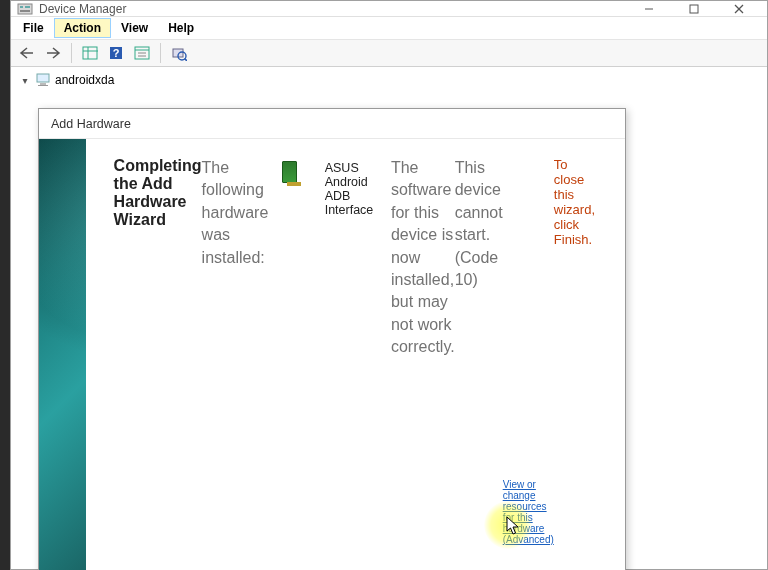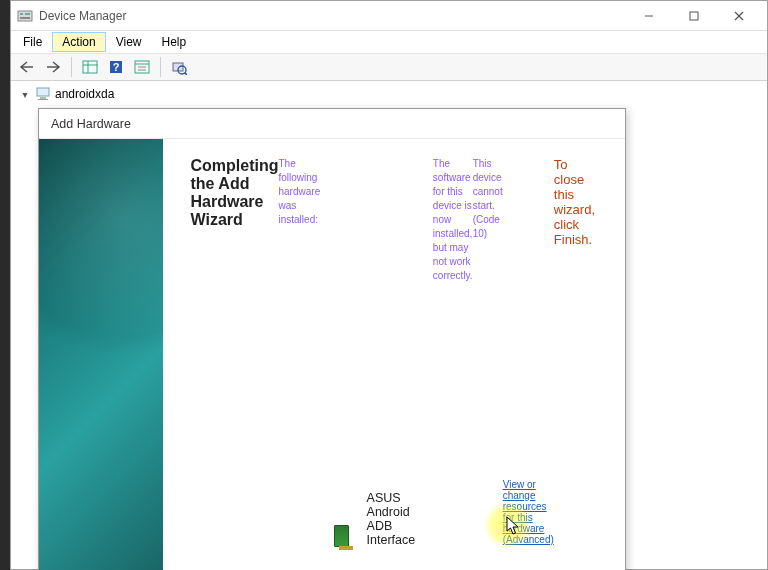--- a/index.html
+++ b/index.html
@@ -8,21 +8,21 @@
 .window {
   position: absolute;
   top: 0; left: 10px; right: 0; bottom: 0;
   background: #ffffff;
   border: 1px solid #a0a0a0;
   display: flex;
   flex-direction: column;
 }
 
 .titlebar {
-  height: 30px;
+  height: 16px;
   background: #ffffff;
   display: flex;
   align-items: center;
   padding: 0 6px;
   border-bottom: 1px solid #e0e0e0;
 }
 .titlebar .ticon { width: 16px; height: 16px; margin-right: 6px; display:flex; align-items:center; justify-content:center;}
 .titlebar .ttitle { font-size: 12px; color: #555; flex: 1; }
 .wincontrols { display: flex; gap: 0; }
 .winbtn {
@@ -32,20 +32,21 @@
   cursor: default;
 }
 
 .menubar {
   height: 22px;
   display: flex;
   align-items: center;
   padding: 0 2px;
   background: #fff;
   font-size: 12px;
+  font-weight: bold;
 }
 .menuitem { padding: 3px 10px; cursor: default; }
 .menuitem.active { background: #fef9c3; border: 1px solid #99d1ff; padding: 2px 9px; }
 
 .toolbar {
   height: 28px;
   background: #f7f7f7;
   border-top: 1px solid #e5e5e5;
   border-bottom: 1px solid #d0d0d0;
   display: flex;
@@ -118,22 +119,22 @@
   border-radius: 50%;
   background: radial-gradient(circle at 55% 45%, rgba(255,255,255,0.1), rgba(0,0,0,0.05) 60%, transparent 70%);
 }
 .wiz-content {
   flex: 1;
   padding: 18px 30px 10px 28px;
   display: flex;
   flex-direction: row;
 }
 .wiz-heading { font-size: 16px; font-weight: 700; color: #222; margin-bottom: 28px; }
-.wiz-text { font-size: 10px; color: #8b5cf6; margin-bottom: 10px; line-height: 1.4; }
-.hw-row { display: flex; align-items: flex-end; gap: 18px; padding: 4px 0 14px 14px; }
+.wiz-text { font-size: 16px; color: #737373; margin-bottom: 10px; line-height: 1.4; }
+.hw-row { display: flex; align-items: flex-start; gap: 28px; padding: 4px 0 14px 14px; }
 .hw-icon {
   width: 32px; height: 22px;
   background: linear-gradient(#2d7a2d, #3a9a3a);
   border: 1px solid #1a5a1a;
   position: relative;
   border-radius: 1px;
 }
 .hw-icon::after {
   content: "";
   position: absolute;

